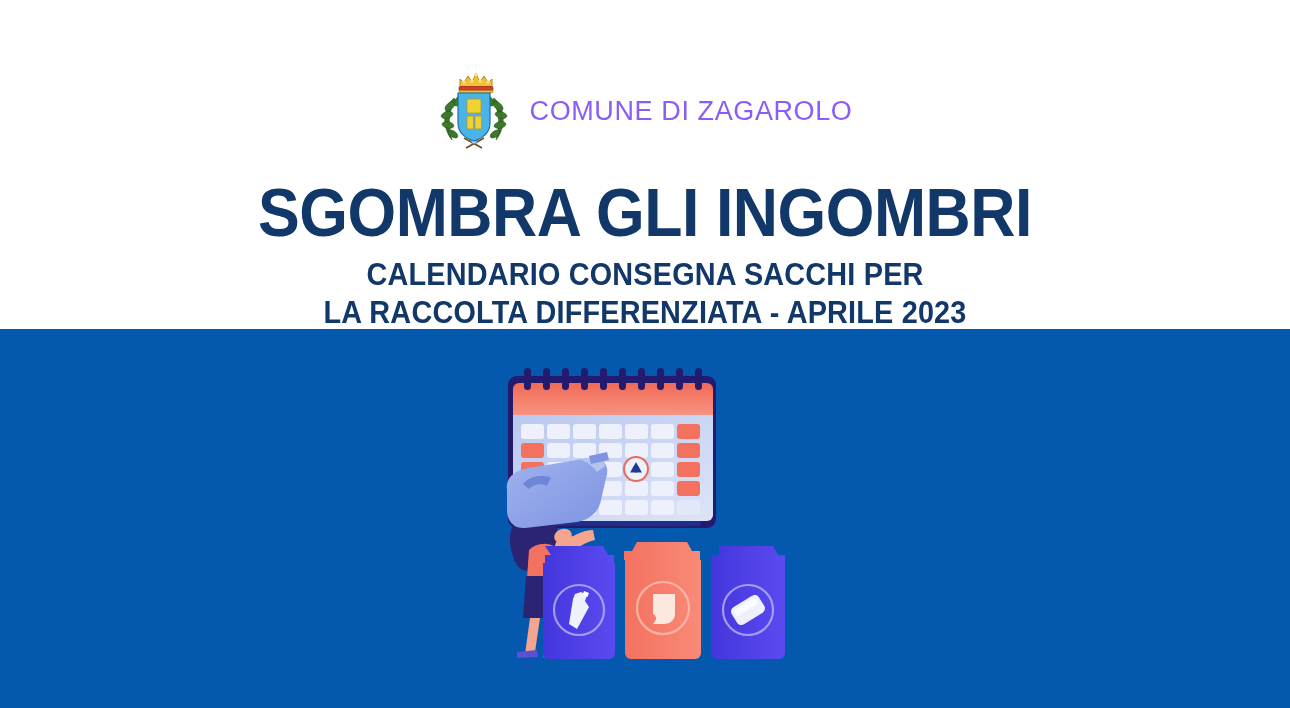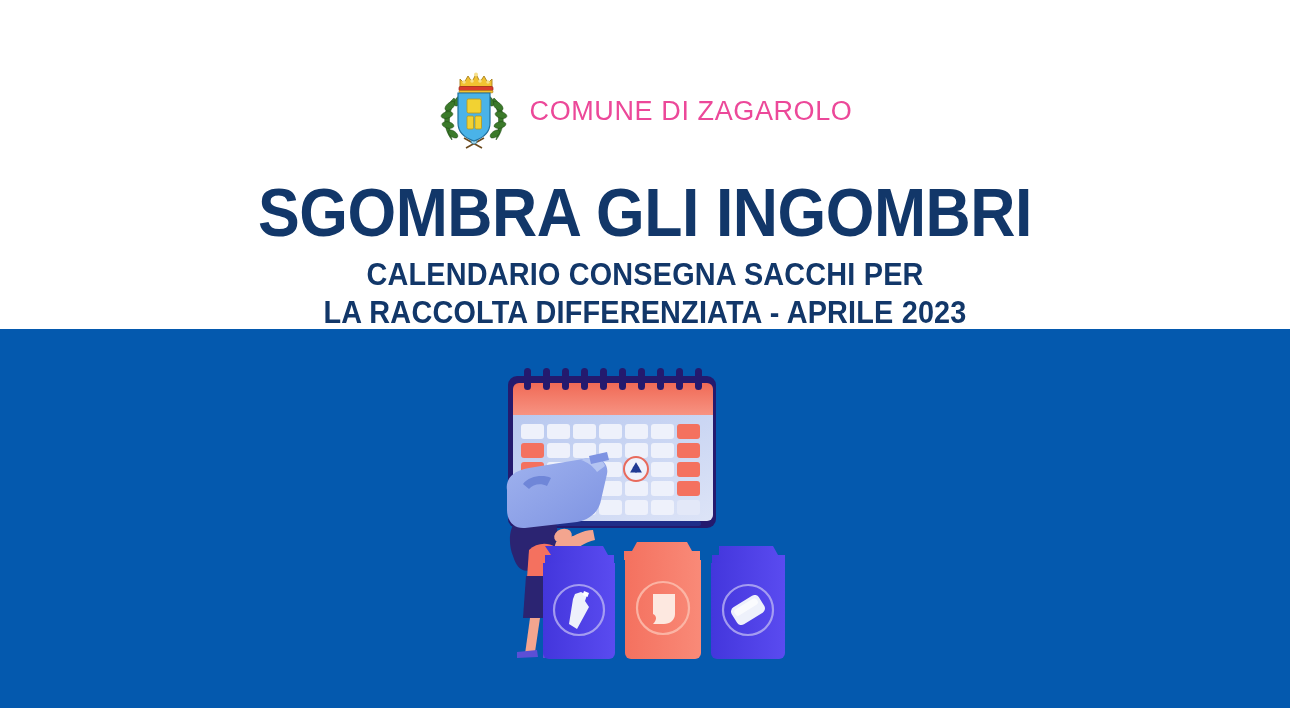--- a/index.html
+++ b/index.html
@@ -44,21 +44,21 @@
     width: 72px;
     height: 86px;
     flex: 0 0 auto;
   }
 
   .brand-name {
     font-family: "Liberation Sans", sans-serif;
     font-size: 27px;
     font-weight: 400;
     letter-spacing: 0.6px;
-    color: #ec4899;
+    color: #8b5cf6;
     white-space: nowrap;
     line-height: 1;
   }
 
   .title-main {
     position: absolute;
     left: 0; top: 178px;
     width: 1290px;
     text-align: center;
     font-family: "Liberation Sans Narrow", "Liberation Sans", sans-serif;

